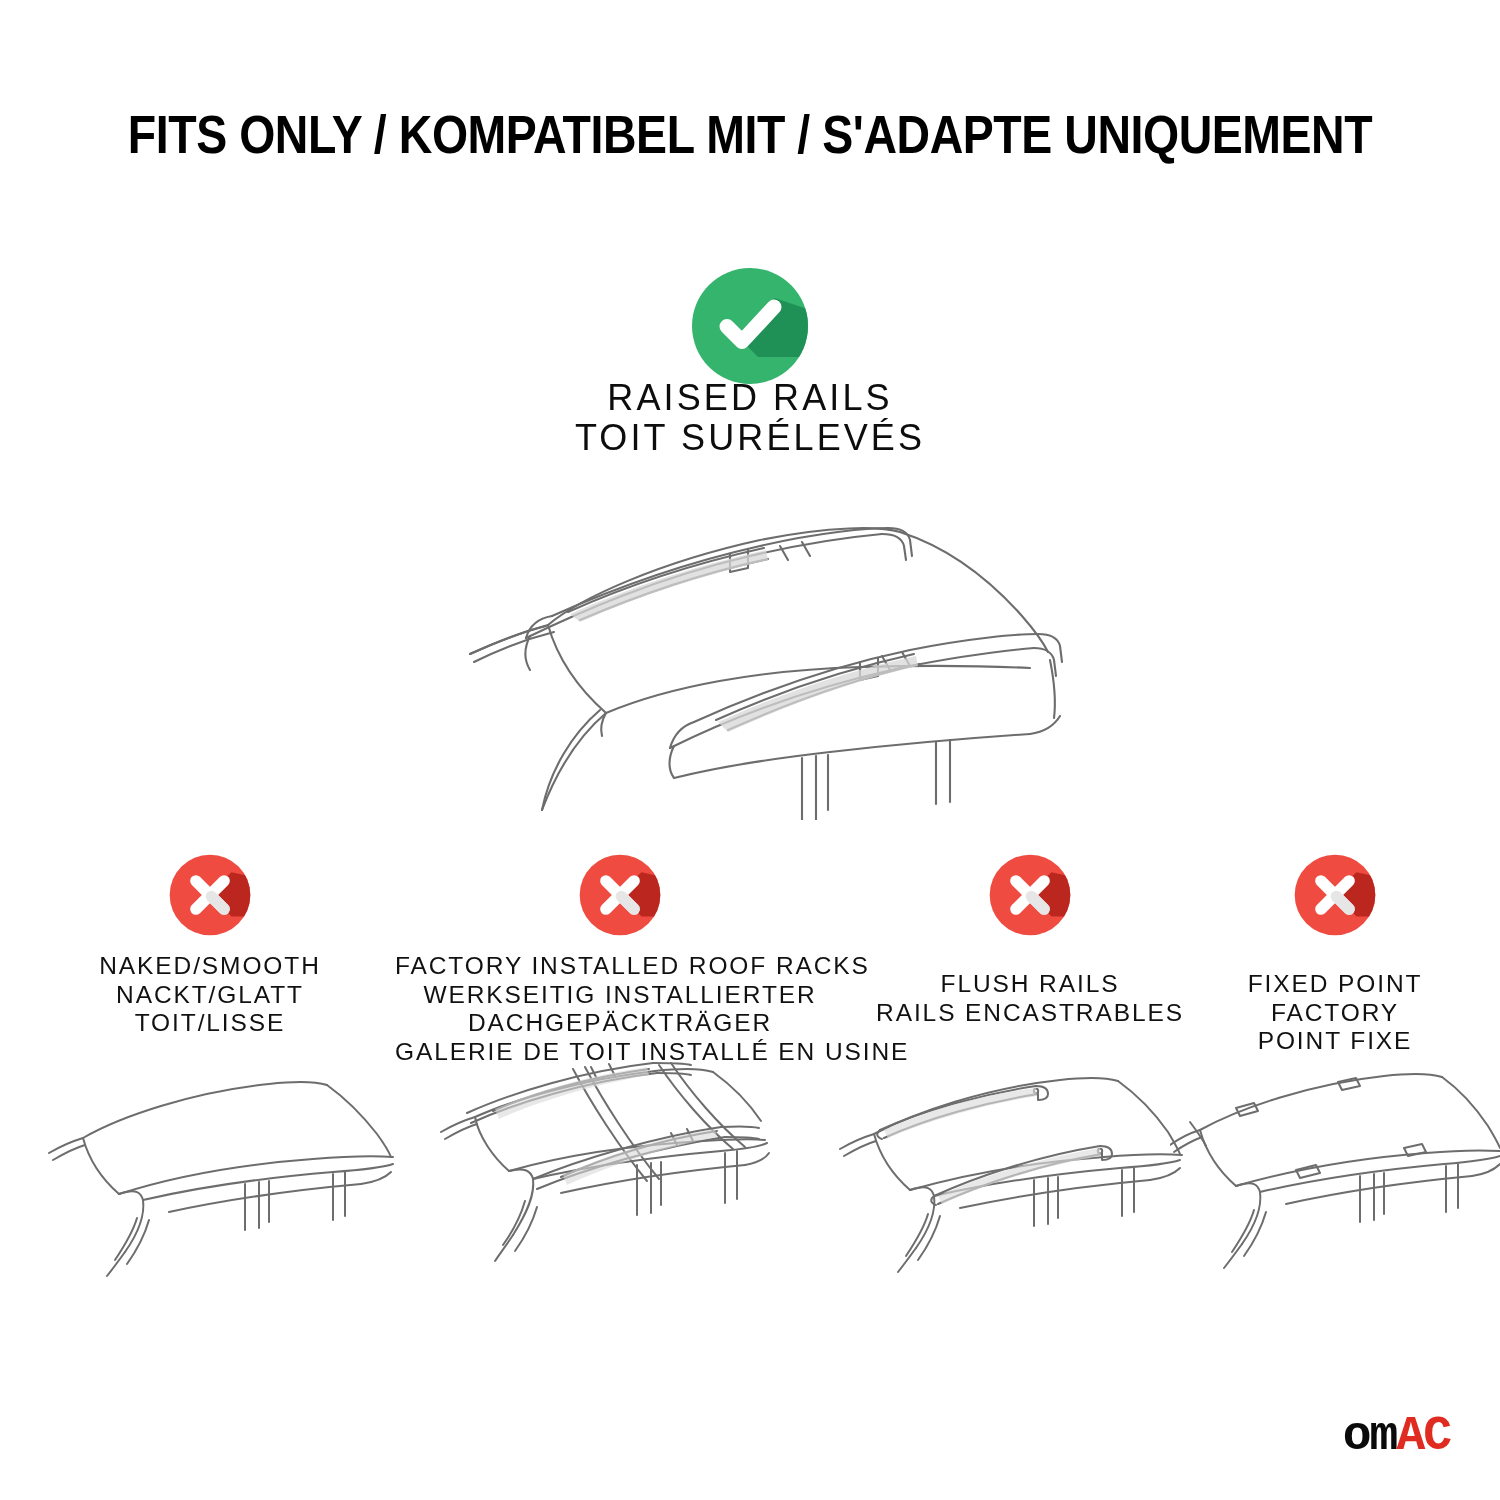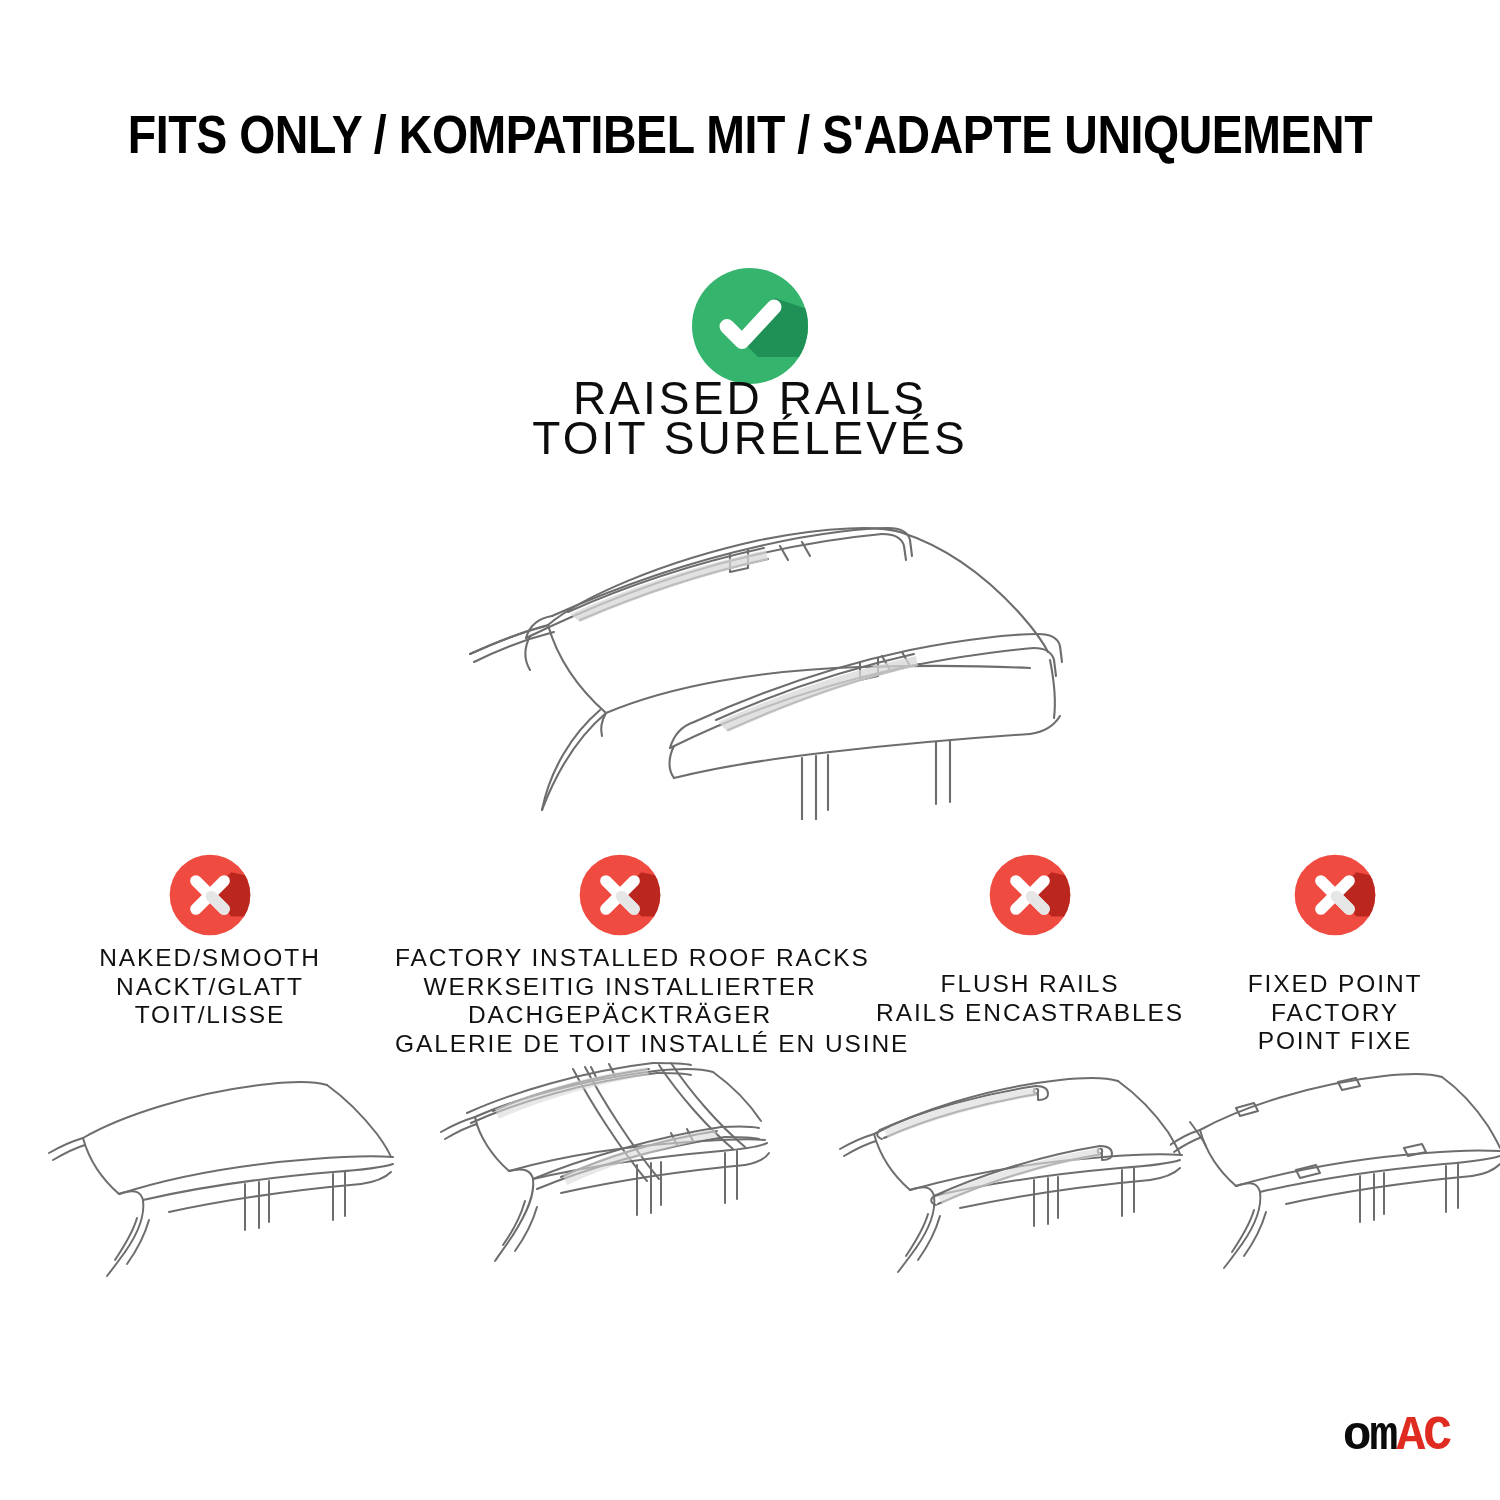--- a/index.html
+++ b/index.html
@@ -30,36 +30,36 @@
 
   
   .icon-wrap{position:absolute;}
   .circ{display:block;}
 
   
   .good-icon{left:686px;top:262px;width:128px;height:128px;}
   .good-text{
     position:absolute;left:350px;top:378px;width:800px;
     text-align:center;
-    font-size:46px;
+    font-size:36px;
     letter-spacing:3.1px;
     line-height:40px;
     color:#0d0d0d;
     font-weight:400;
   }
   .good-text div{white-space:nowrap;}
 
   
   .draw{position:absolute;}
 
   
   .bad{position:absolute;top:852px;}
   .bad .ico{position:absolute;top:0;left:50%;margin-left:-43px;width:86px;height:86px;}
   .bad .lbl{
-    position:absolute;top:92px;left:0;width:100%;
+    position:absolute;top:100px;left:0;width:100%;
     text-align:center;
     font-size:24.5px;
     letter-spacing:1.9px;
     line-height:28.5px;
     color:#111111;
     font-weight:400;
   }
   .bad .lbl div{white-space:nowrap;}
 
   

